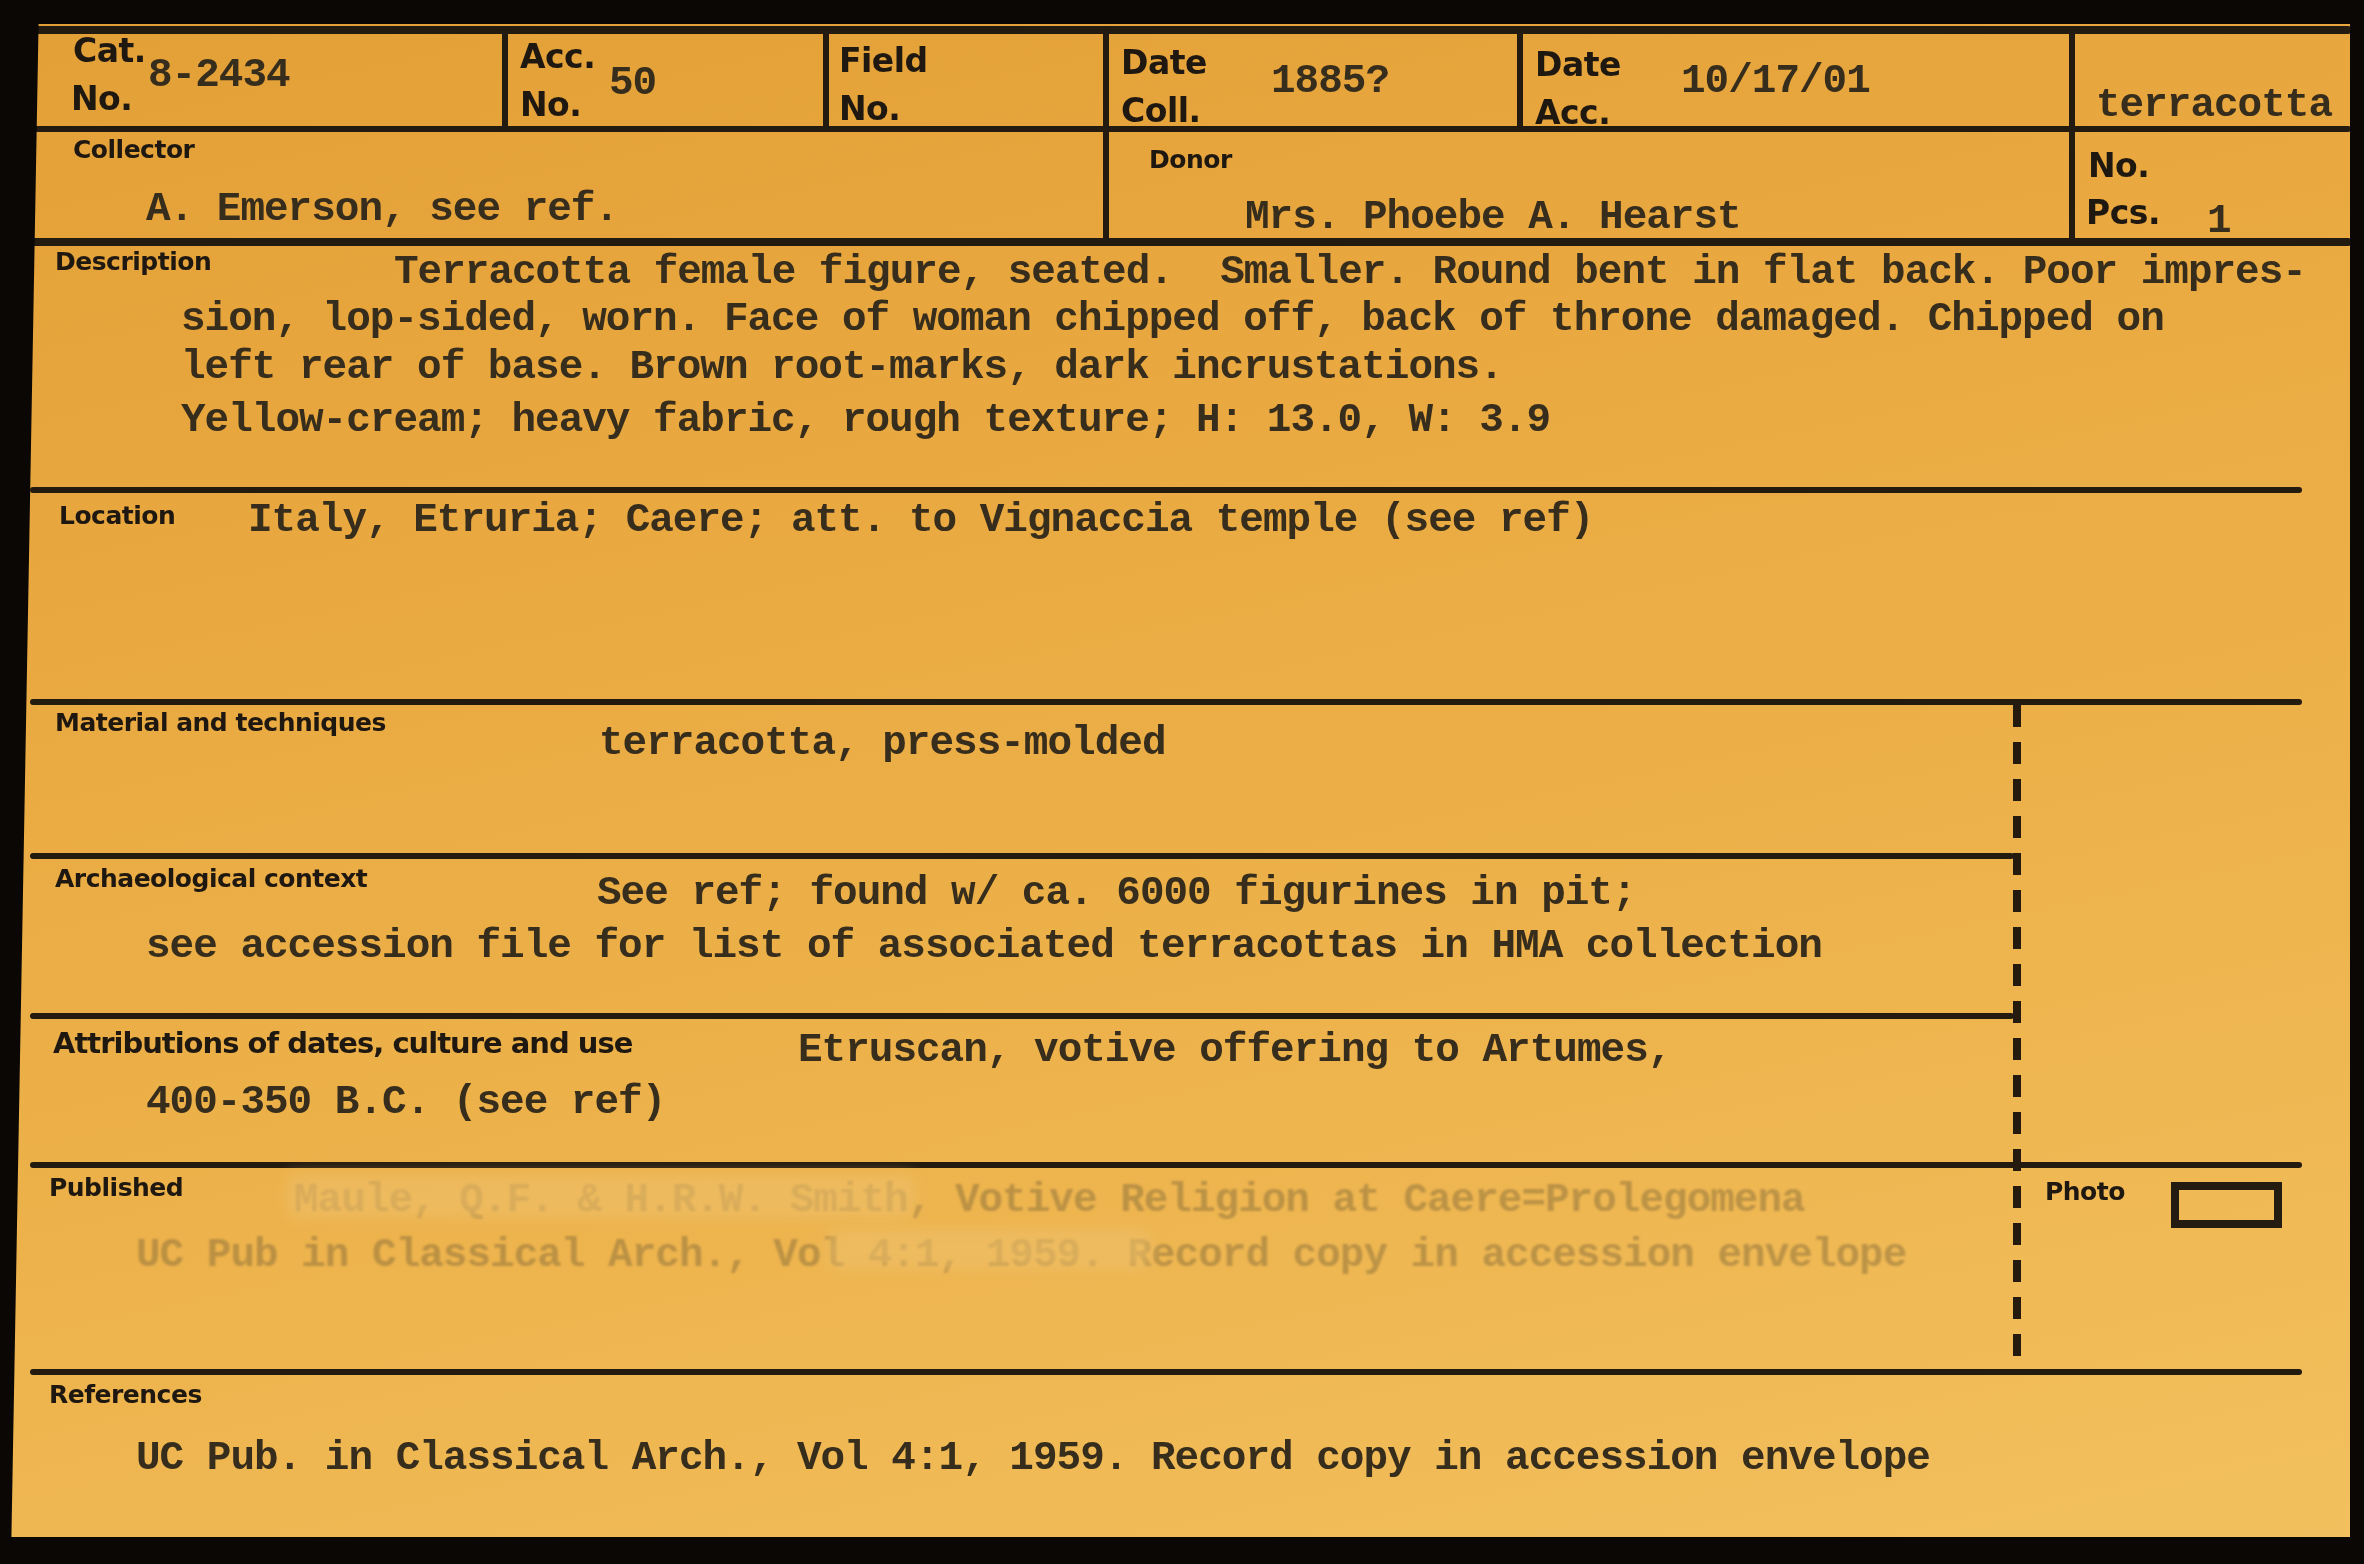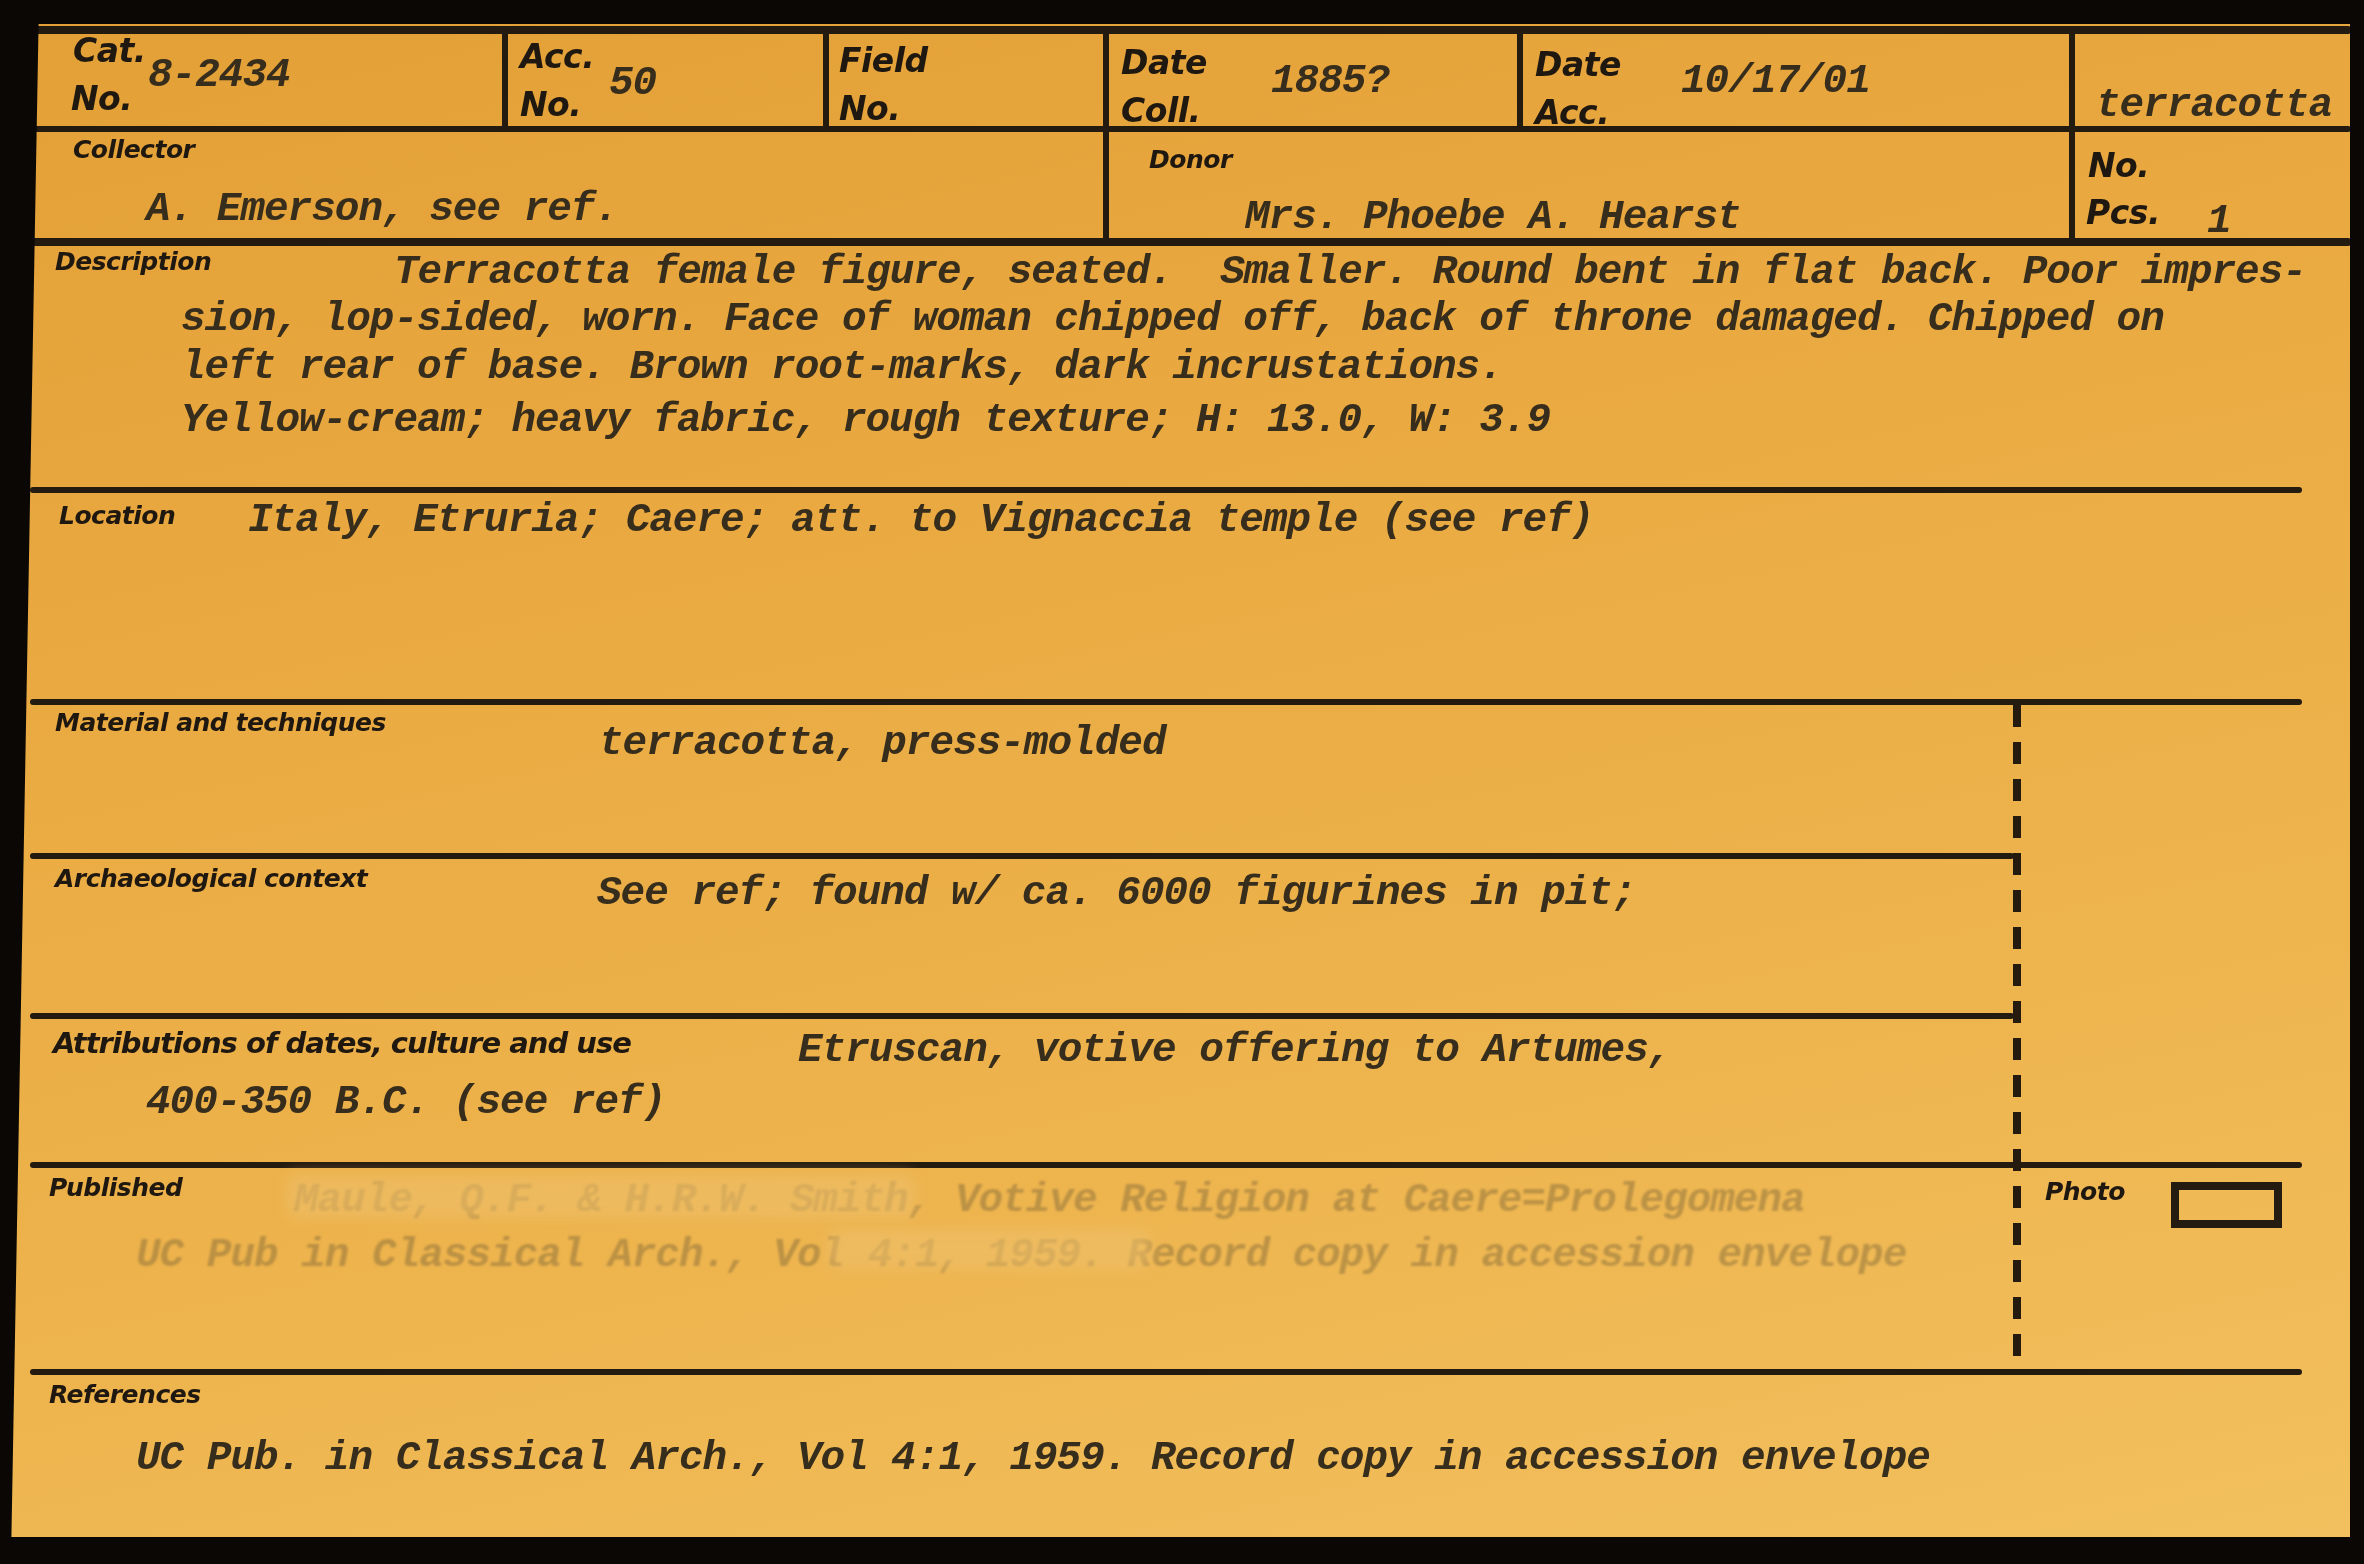--- a/index.html
+++ b/index.html
@@ -1,17 +1,17 @@
 <!DOCTYPE html>
 <html><head>
 <meta charset="utf-8">
 <style>
   html,body{margin:0;padding:0;background:#0a0705;}
   .stage{position:relative;width:2364px;height:1564px;background:#c4b5fd;overflow:hidden;
-         font-family:"Liberation Sans",sans-serif;font-style:italic;}
+         font-family:"Liberation Sans",sans-serif;}
   .card{position:absolute;left:9.9px;top:19.7px;width:2344px;height:1519px;
         background:linear-gradient(168deg,#e2a037 0%,#e9a83f 28%,#edb24b 62%,#f2c05e 100%);}
   
   .hline{position:absolute;height:5.9px;background:#241b10;border-radius:3px;}
   .vline{position:absolute;width:5.9px;background:#241b10;border-radius:3px;}
   .dash{position:absolute;width:7.9px;
         background:repeating-linear-gradient(to bottom,#241a0e 0 21.7px,rgba(0,0,0,0) 21.7px 37px);}
   
   .lbl{position:absolute;font-family:"DejaVu Sans",sans-serif;font-weight:700;
        font-size:33px;color:#1f1810;letter-spacing:-0.5px;line-height:1.1;white-space:pre;}
@@ -93,20 +93,21 @@
   <div class="t" style="left:181px;top:398px">Yellow-cream; heavy fabric, rough texture; H: 13.0, W: 3.9</div>
 
   <div class="lbl lbl-sec" style="left:59px;top:502px">Location</div>
   <div class="t" style="left:248px;top:498px">Italy, Etruria; Caere; att. to Vignaccia temple (see ref)</div>
 
   <div class="lbl lbl-sec" style="left:55px;top:709px">Material and techniques</div>
   <div class="t" style="left:599px;top:721px">terracotta, press-molded</div>
 
   <div class="lbl lbl-sec" style="left:55px;top:865px">Archaeological context</div>
   <div class="t" style="left:597px;top:871px">See ref; found w/ ca. 6000 figurines in pit;</div>
+  <div class="t" style="left:146px;top:924px">see accession file for list of associated terracottas in HMA collection</div>
 
   <div class="lbl lbl-cond" style="left:53px;top:1028px">Attributions of dates, culture and use</div>
   <div class="t" style="left:798px;top:1028px">Etruscan, votive offering to Artumes,</div>
   <div class="t" style="left:146px;top:1080px">400-350 B.C. (see ref)</div>
 
   <div class="lbl lbl-sec" style="left:49px;top:1174px">Published</div>
   <div class="t faded" style="left:294px;top:1178px">Maule, Q.F. &amp; H.R.W. Smith, Votive Religion at Caere=Prolegomena</div>
   <div class="t faded" style="left:136px;top:1233px">UC Pub in Classical Arch., Vol 4:1, 1959. Record copy in accession envelope</div>
   <div class="smudge" style="left:286px;top:1174px;width:630px;height:45px"></div>
   <div class="smudge" style="left:827px;top:1229px;width:325px;height:41px"></div>

